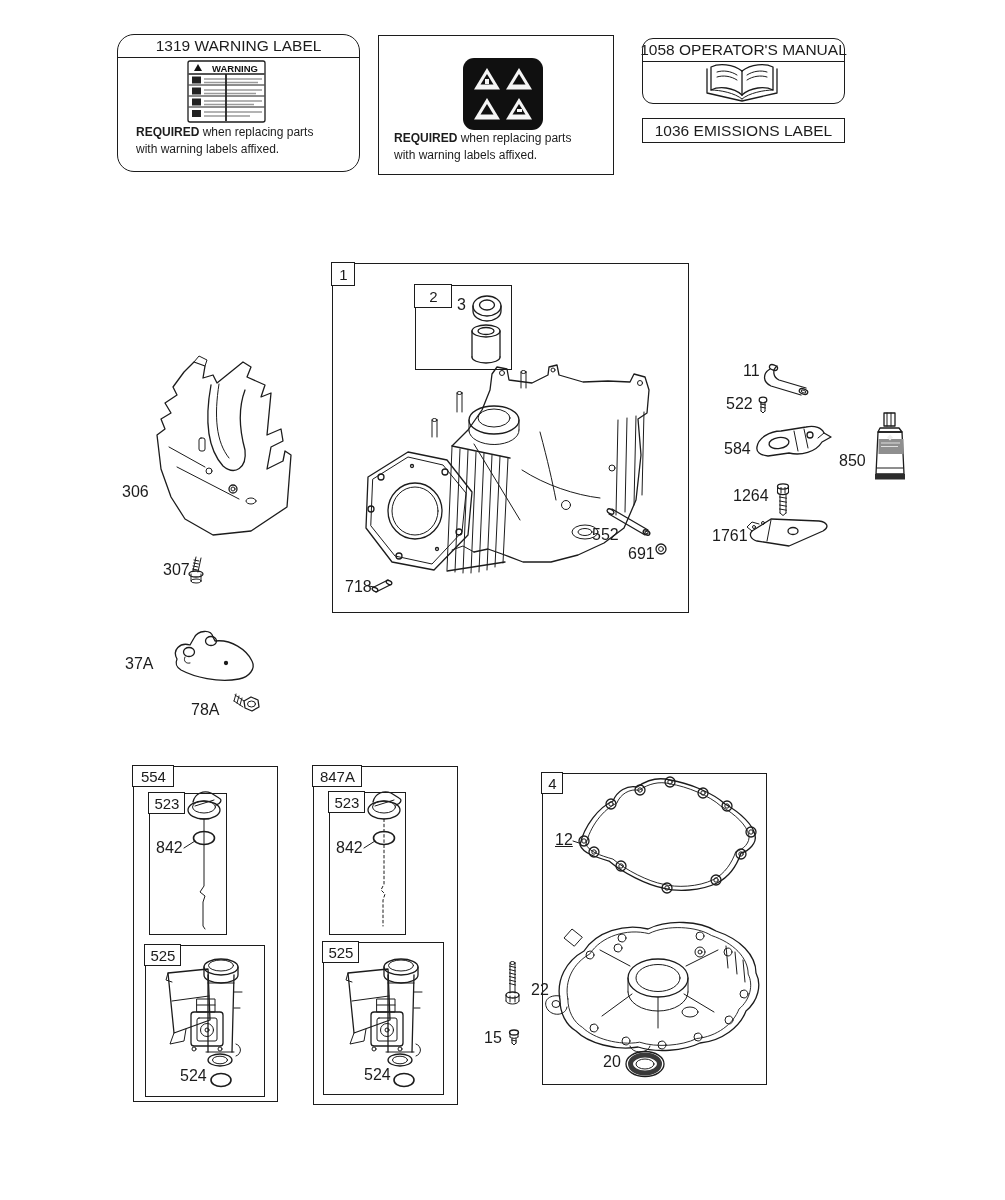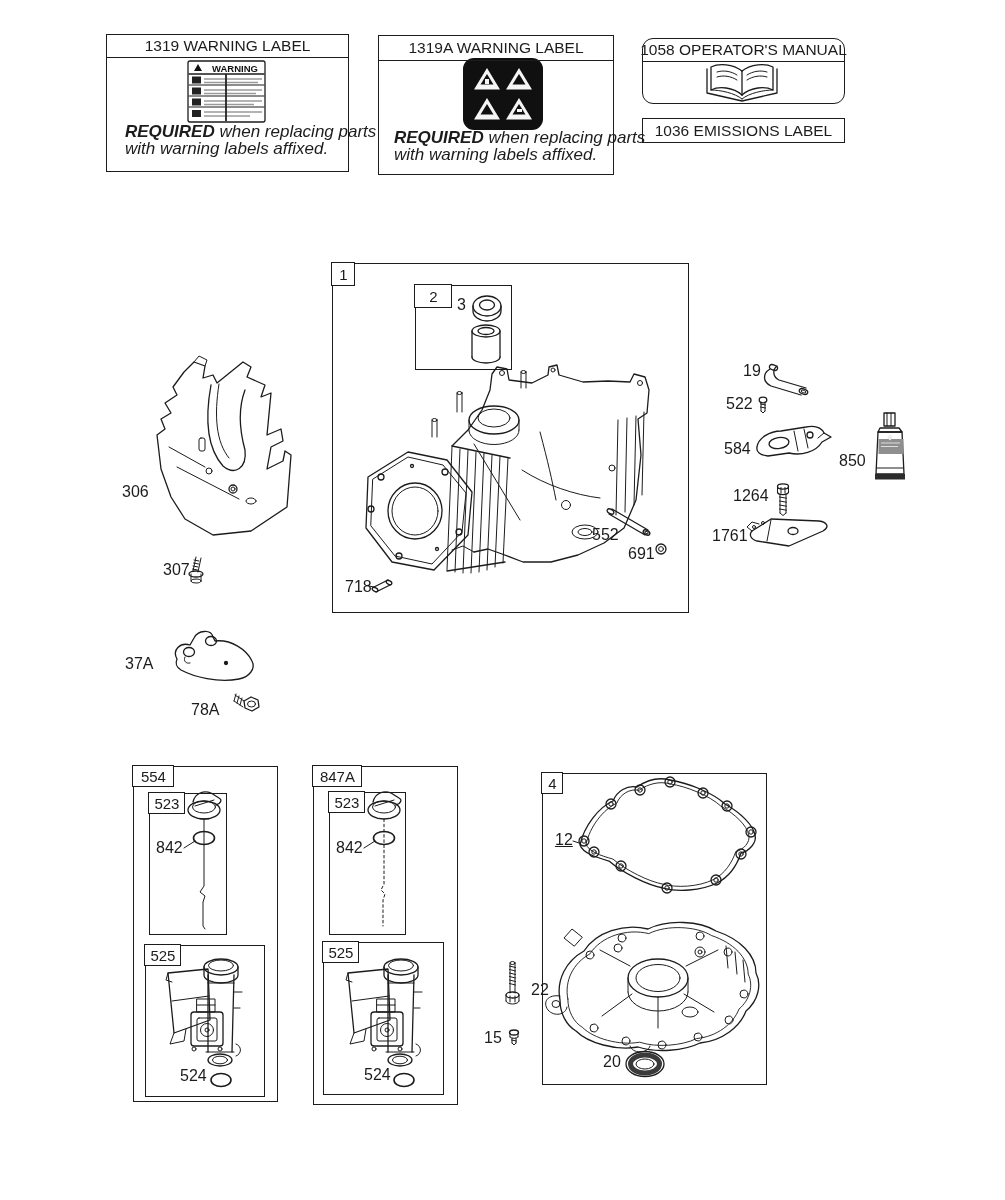--- a/index.html
+++ b/index.html
@@ -9,21 +9,21 @@
   .ln{stroke:#1c1c1c;fill:none;stroke-width:1.3;stroke-linecap:round;stroke-linejoin:round;}
   .tn{stroke:#1c1c1c;fill:none;stroke-width:1;stroke-linecap:round;stroke-linejoin:round;}
   .gray-txt{stroke:#9a9a9a;stroke-width:1.3;}
   .box{position:absolute;border:1.6px solid #1c1c1c;}
   .box-hd{height:22px;border-bottom:1.6px solid #1c1c1c;display:flex;align-items:center;
           justify-content:center;font-size:15.5px;white-space:nowrap;}
   .solo{display:flex;align-items:center;justify-content:center;font-size:15.5px;}
   .corner{position:absolute;left:-1.6px;top:-1.6px;border:1.6px solid #1c1c1c;background:#fff;
           display:flex;align-items:center;justify-content:center;font-size:15px;z-index:3;}
   .callout{position:absolute;font-size:16px;white-space:nowrap;z-index:2;}
-  .req{position:absolute;font-style:italic;font-size:17px;line-height:16.5px;white-space:nowrap;}
+  .req{position:absolute;font-size:12px;line-height:16.5px;white-space:nowrap;}
   .req .rb{font-weight:bold;}
 </style>
 </head>
 <body>
 
 <div class="canvas">
 
   <svg class="art" width="1005" height="1200" viewBox="0 0 1005 1200">
 
     <g>
@@ -398,30 +398,29 @@
       <path d="M506,995 L506,1001 M519,995 L519,1001 M506,1001 A6.5,3 0 0 0 519,1001
                M510,996 L510,1002 M515,996 L515,1002" class="tn"></path>
     </g>
     <g class="ln">
       <ellipse cx="514" cy="1032.5" rx="4.5" ry="2.5"></ellipse>
       <path d="M510,1033 L510,1037 M518,1033 L518,1037 M510,1037 A4.5,2.5 0 0 0 518,1037" class="tn"></path>
       <path d="M512,1038 L512,1043 M516,1038 L516,1043 M511.5,1040 L516.5,1041 M512,1043 L514,1045 L516,1043" class="tn"></path>
     </g>
   </svg>
 
-  <div class="box" style="left:106px;top:34px;width:241px;height:136px;">
+  <div class="box" style="left:117px;top:34px;width:241px;height:136px;border-radius:17px;">
     <div class="box-hd">1319 WARNING LABEL</div>
     <div class="req" style="left:18px;top:89px;">
       <div><span class="rb">REQUIRED</span><span> when replacing parts</span></div>
       <div>with warning labels affixed.</div>
     </div>
   </div>
 
   <div class="box" style="left:378px;top:35px;width:234px;height:138px;">
-    <div class="box-hd" style="height:24px;">1319A WARNING LABEL</div>
     <div class="req" style="left:15px;top:94px;">
       <div><span class="rb">REQUIRED</span><span> when replacing parts</span></div>
       <div>with warning labels affixed.</div>
     </div>
   </div>
 
   <div class="box" style="left:642px;top:38px;width:201px;height:64px;border-radius:11px;">
     <div class="box-hd">1058 OPERATOR'S MANUAL</div>
   </div>
 
@@ -461,21 +460,21 @@
   </div>
 
   <span class="callout" style="left:457px;top:296px;">3</span>
   <span class="callout" style="left:122px;top:483px;">306</span>
   <span class="callout" style="left:163px;top:561px;">307</span>
   <span class="callout" style="left:125px;top:655px;">37A</span>
   <span class="callout" style="left:191px;top:701px;">78A</span>
   <span class="callout" style="left:345px;top:578px;">718</span>
   <span class="callout" style="left:592px;top:526px;">552</span>
   <span class="callout" style="left:628px;top:545px;">691</span>
-  <span class="callout" style="left:743px;top:362px;">19</span>
+  <span class="callout" style="left:743px;top:362px;">11</span>
   <span class="callout" style="left:726px;top:395px;">522</span>
   <span class="callout" style="left:724px;top:440px;">584</span>
   <span class="callout" style="left:839px;top:452px;">850</span>
   <span class="callout" style="left:733px;top:487px;">1264</span>
   <span class="callout" style="left:712px;top:527px;">1761</span>
   <span class="callout" style="left:156px;top:839px;">842</span>
   <span class="callout" style="left:336px;top:839px;">842</span>
   <span class="callout" style="left:180px;top:1067px;">524</span>
   <span class="callout" style="left:364px;top:1066px;">524</span>
   <span class="callout" style="left:555px;top:831px;text-decoration:underline;">12</span>

